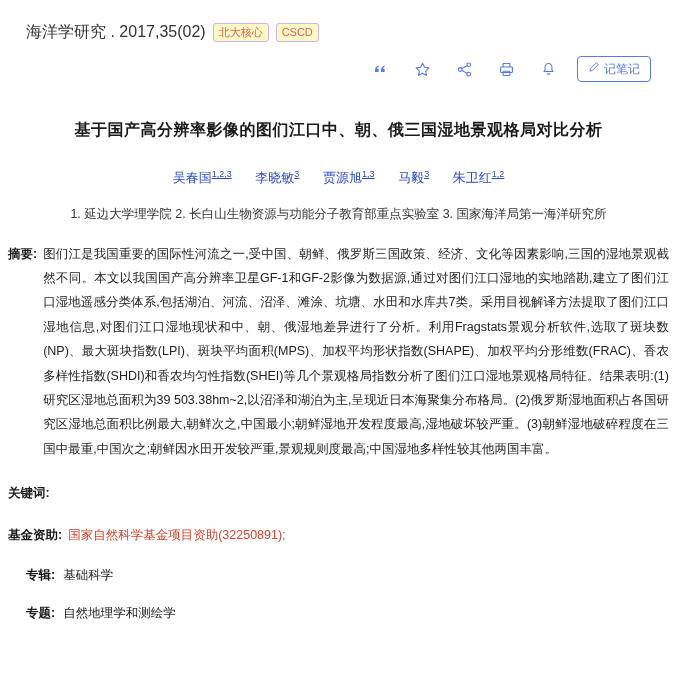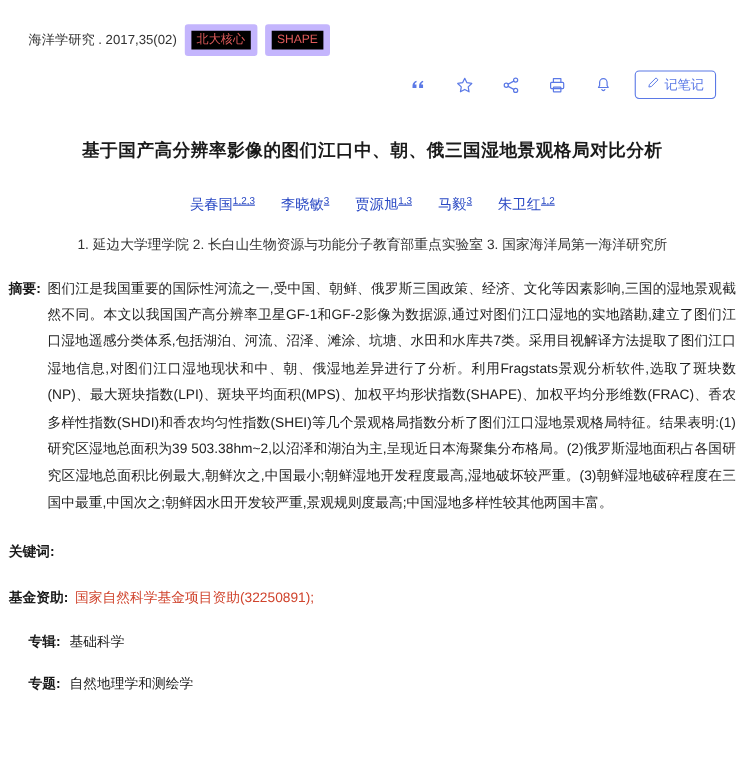--- a/index.html
+++ b/index.html
@@ -26,33 +26,33 @@
   
   .journal-bar {
     display: flex;
     align-items: center;
     gap: 7px;
     padding: 22px 26px 0 26px;
     font-size: 12px;
     color: #333;
   }
   .journal-name {
-    font-size: 12px;
+    font-size: 16px;
     color: #333;
     white-space: nowrap;
   }
   .badge {
     display: inline-block;
-    border: 6px solid #c4b5fd;
+    border: 1px solid #c4b5fd;
     color: #e05b5b;
     font-size: 11px;
     line-height: 14px;
     padding: 1px 5px 2px 5px;
     border-radius: 3px;
-    background: #000000;
+    background: #fef9c3;
     white-space: nowrap;
     text-align: right;
   }
 
   
   .toolbar {
     display: flex;
     align-items: center;
     justify-content: flex-end;
     gap: 16px;
@@ -168,21 +168,21 @@
   .fund-row { margin-top: 18px; align-items: flex-end; }
 </style>
 </head>
 <body>
 
 <div class="page">
 
   <div class="journal-bar">
     <span class="journal-name">海洋学研究 . 2017,35(02)</span>
     <span class="badge">北大核心</span>
-    <span class="badge">SHAPE</span>
+    <span class="badge">CSCD</span>
   </div>
 
   <div class="toolbar">
     <span class="tool-icon">
       <svg width="16" height="16" viewBox="0 0 16 16" fill="currentColor" aria-hidden="true">
         <path d="M3 9c0-2.2 1.4-3.9 3.4-4.6l.5 1.1C5.7 6 5 6.9 5 7.8h1.6V11H3V9zm6 0c0-2.2 1.4-3.9 3.4-4.6l.5 1.1c-1.2.5-1.9 1.4-1.9 2.3H12.6V11H9V9z"></path>
       </svg>
     </span>
     <span class="tool-icon">
       <svg width="17" height="17" viewBox="0 0 20 20" fill="none" stroke="currentColor" stroke-width="1.3" aria-hidden="true">

